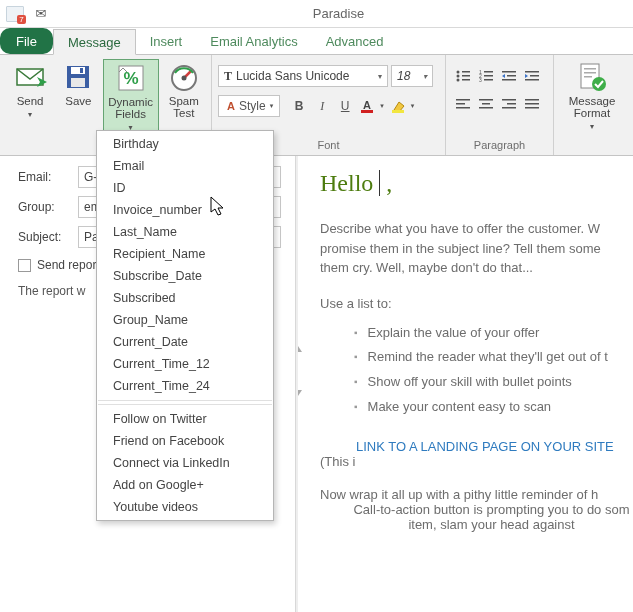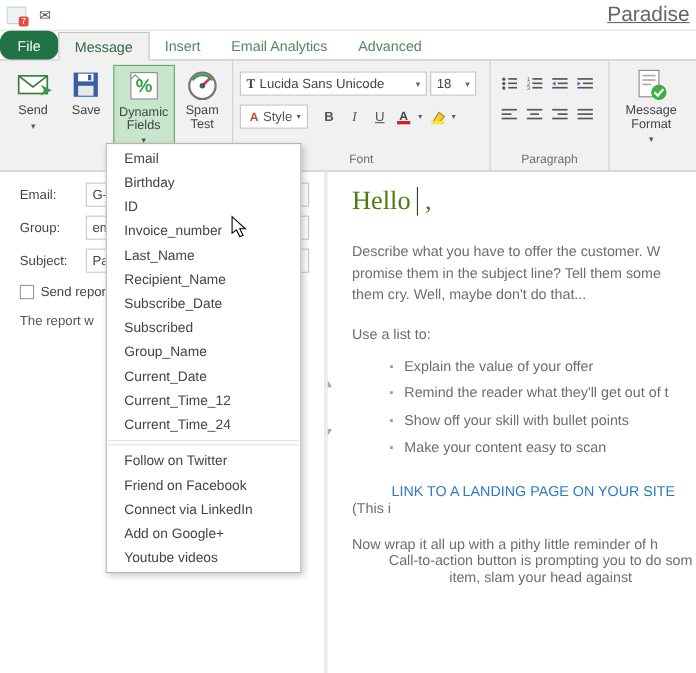--- a/index.html
+++ b/index.html
@@ -4,21 +4,21 @@
 <style>
   * { box-sizing: border-box; margin: 0; padding: 0; }
   html, body { width: 633px; height: 612px; overflow: hidden; }
   body { font-family: "Segoe UI", Tahoma, sans-serif; font-size: 12px; background: #fff; color: #444; }
 
   
   .titlebar { height: 28px; background: #fff; display: flex; align-items: center; padding: 0 6px; border-bottom: 1px solid #d9d9d9; }
   .titlebar .app-icon { width: 18px; height: 16px; background: #eef3f7; border: 1px solid #c8d4dd; position: relative; border-radius: 1px; }
   .titlebar .app-icon::after { content: "7"; position: absolute; right: -3px; bottom: -3px; font-size: 8px; color: #fff; background: #e05040; width: 9px; height: 9px; line-height: 9px; text-align: center; border-radius: 2px; }
   .titlebar .quick-new { margin-left: 8px; width: 18px; height: 14px; color: #555; font-size: 13px; text-align: center; line-height: 14px; }
-  .titlebar .win-title { flex: 1; text-align: right; color: #666; font-size: 19px; text-decoration: underline; }
+  .titlebar .win-title { flex: 1; text-align: center; color: #666; font-size: 13px; }
 
   
   .tabsrow { height: 26px; display: flex; align-items: stretch; background: #fff; }
   .file-tab { background: #217346; color: #fff; padding: 0 16px; display: flex; align-items: center; font-size: 13px; border-radius: 10px; }
   .tab { padding: 0 14px; display: flex; align-items: center; color: #4e8a5d; font-size: 13px; border-right: 0; cursor: pointer; }
   .tab.active { color: #2b6a3f; border: 1px solid #c4c4c4; border-bottom: 1px solid #f1f1f1; background: #f1f1f1; position: relative; top: 1px; }
   .tabsrow .spacer { flex: 1; }
 
   
   .ribbon { background: #f1f1f1; border-top: 1px solid #c4c4c4; border-bottom: 1px solid #c4c4c4; height: 102px; display: flex; }
@@ -29,21 +29,21 @@
   .bigbtn { display: flex; flex-direction: column; align-items: center; width: 50px; gap: 2px; padding: 2px 0; cursor: pointer; color: #444; text-align: center; font-size: 11.5px; line-height: 12px; }
   .bigbtn .icon { width: 32px; height: 32px; display: flex; align-items: center; justify-content: center; }
   .bigbtn.active { background: #c8e6cc; border: 1px solid #66a473; }
   .drop-caret { font-size: 8px; color: #555; }
 
   
   .font-row1 { display: flex; gap: 3px; }
   .font-name { width: 170px; height: 22px; border: 1px solid #c4c4c4; background: #fff; display: flex; align-items: center; padding: 0 5px; font-size: 12px; color: #444; }
   .font-name .t { font-weight: bold; margin-right: 4px; font-family: serif;}
   .font-name .dd { margin-left: auto; font-size: 8px; color: #666; }
-  .font-size { width: 42px; height: 22px; border: 1px solid #c4c4c4; background: #fff; display: flex; align-items: center; padding: 0 5px; font-size: 12px; }
+  .font-size { width: 42px; height: 22px; border: 1px solid #c4c4c4; background: #fff; display: flex; align-items: center; padding: 0 5px; font-size: 12px; font-style: italic; }
   .font-size .dd { margin-left: auto; font-size: 8px; color: #666; }
   .font-row2 { display: flex; gap: 1px; margin-top: 4px; align-items: center; }
   .smallbtn { min-width: 22px; height: 22px; display: inline-flex; align-items: center; justify-content: center; font-size: 12px; color: #555; cursor: pointer; padding: 0 3px; gap: 2px;}
   .smallbtn.bordered { border: 1px solid #c4c4c4; background: #fff; padding: 0 6px; }
   .smallbtn .dd { font-size: 7px; margin-left: 2px; }
   .smallbtn svg { display: block; }
 
   
   .workarea { display: flex; height: calc(612px - 28px - 26px - 102px); }
   .leftpane { width: 296px; border-right: 1px solid #d8d8d8; padding: 10px 14px 10px 18px; position: relative; }
@@ -352,22 +352,22 @@
     </div>
     <div class="wrap">Now wrap it all up with a pithy little reminder of h</div>
     <div class="cta">
       <span>Call-to-action button is prompting you to do som</span><br>
       <span>item, slam your head against</span>
     </div>
   </div>
 </div>
 
 <div class="dropdown" id="dropdown">
+    <div class="item">Birthday</div>
     <div class="item">Email</div>
-    <div class="item">Birthday</div>
     <div class="item">ID</div>
     <div class="item">Invoice_number</div>
     <div class="item">Last_Name</div>
     <div class="item">Recipient_Name</div>
     <div class="item">Subscribe_Date</div>
     <div class="item">Subscribed</div>
     <div class="item">Group_Name</div>
     <div class="item">Current_Date</div>
     <div class="item">Current_Time_12</div>
     <div class="item">Current_Time_24</div>

